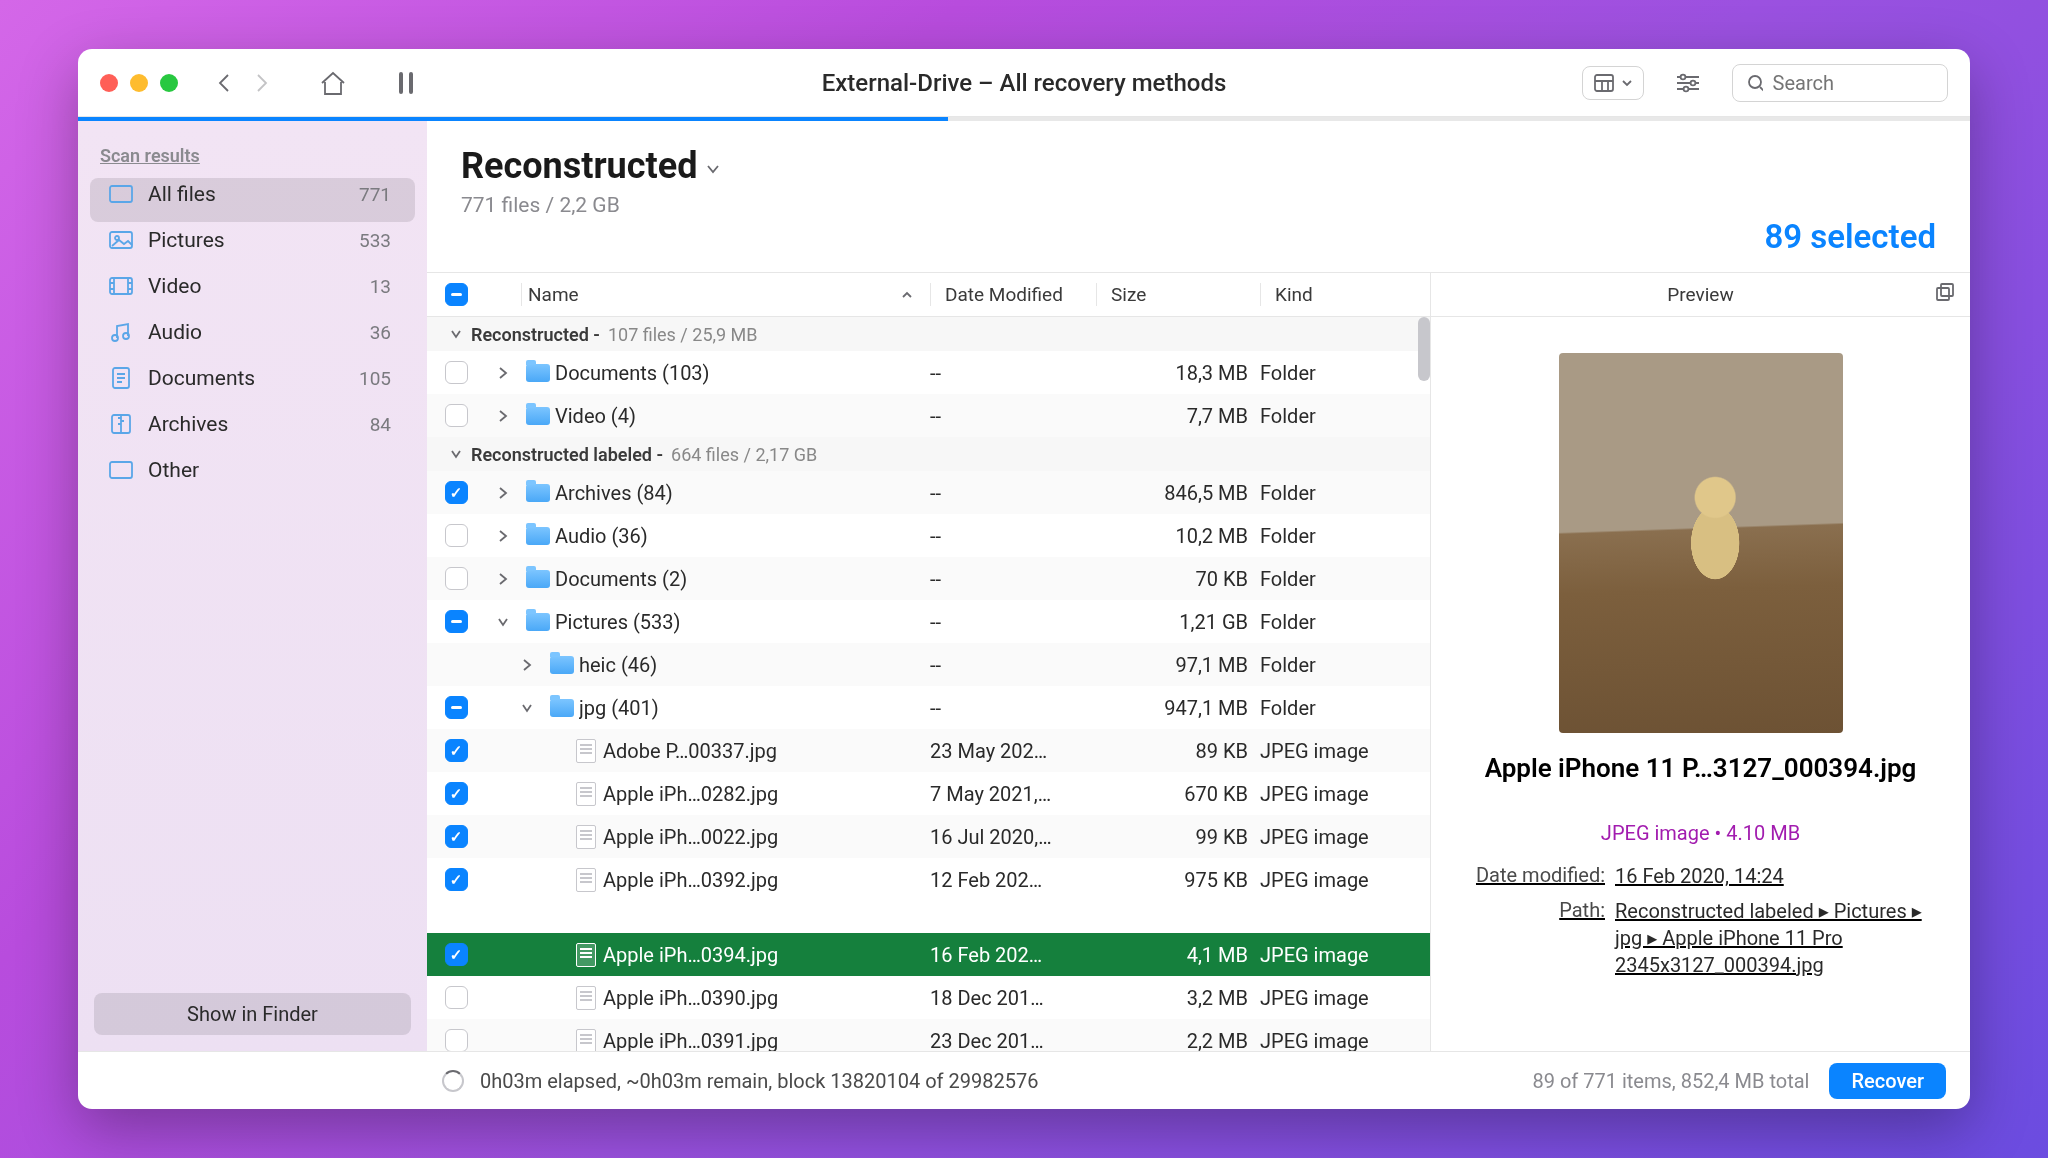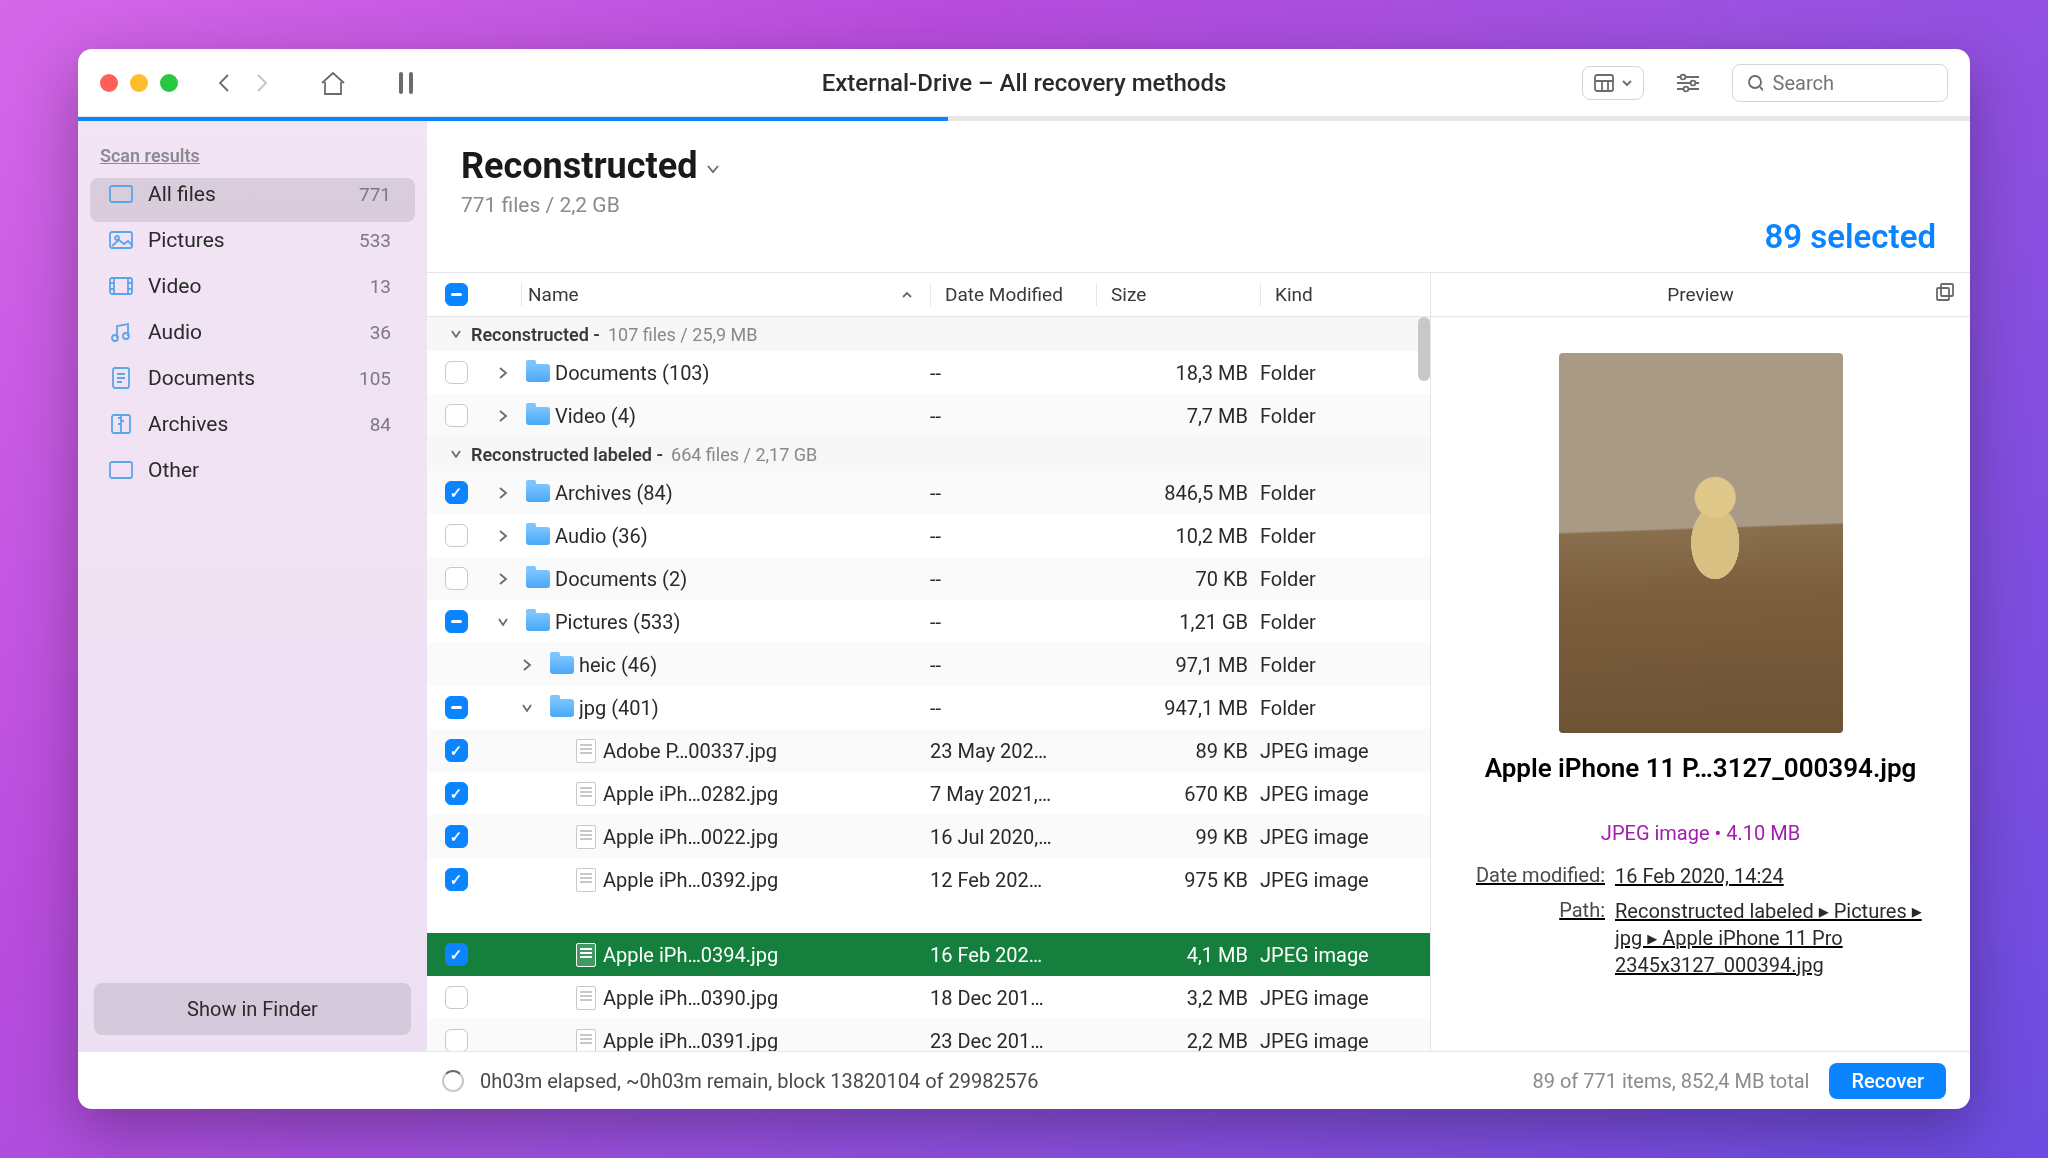--- a/index.html
+++ b/index.html
@@ -32,21 +32,21 @@
   .body{ flex:1; display:flex; min-height:0; }
 
   
   .sidebar{ width:349px; background:linear-gradient(#f2e4f4,#ede0f3); display:flex; flex-direction:column; padding-top:20px; }
   .sidebar-header{ font-size:18px; color:#8a8a8f; font-weight:600; padding:4px 22px 10px;text-decoration:underline; }
   .sidebar-item{ display:flex; align-items:center; height:44px; padding:0 24px 12px 18px; margin:2px 12px; border-radius:8px; font-size:21px; color:#2a2a2a; cursor:default; }
   .sidebar-item.selected{ background:rgba(0,0,0,.10); }
   .sidebar-item .icon{ width:26px; height:26px; margin-right:14px; display:flex; align-items:center; justify-content:center; }
   .sidebar-item .label{ flex:1; }
   .sidebar-item .count{ color:#7a7a7f; font-size:19px; }
-  .show-finder{ margin:auto 16px 16px; height:52px; background:rgba(0,0,0,.10); border-radius:8px; display:flex; align-items:center; justify-content:center; font-size:20px; color:#2a2a2a; }
+  .show-finder{ margin:auto 16px 16px; height:42px; background:rgba(0,0,0,.10); border-radius:8px; display:flex; align-items:center; justify-content:center; font-size:20px; color:#2a2a2a; }
 
   
   .main{ flex:1; display:flex; flex-direction:column; min-width:0; }
   .main-header{ padding:24px 34px 16px; display:flex; align-items:flex-start;flex-direction:column; }
   .main-title-wrap{ display:flex; flex-direction:column; gap:6px; }
   .main-title{ font-size:36px; font-weight:700; color:#1a1a1a; display:flex; align-items:center; gap:8px; }
   .main-title svg{ margin-top:6px; }
   .main-sub{ font-size:21px; color:#8a8a8f; }
   .selected-count{ margin-left:auto; font-size:33px; font-weight:600; color:#0a84ff; }
 

